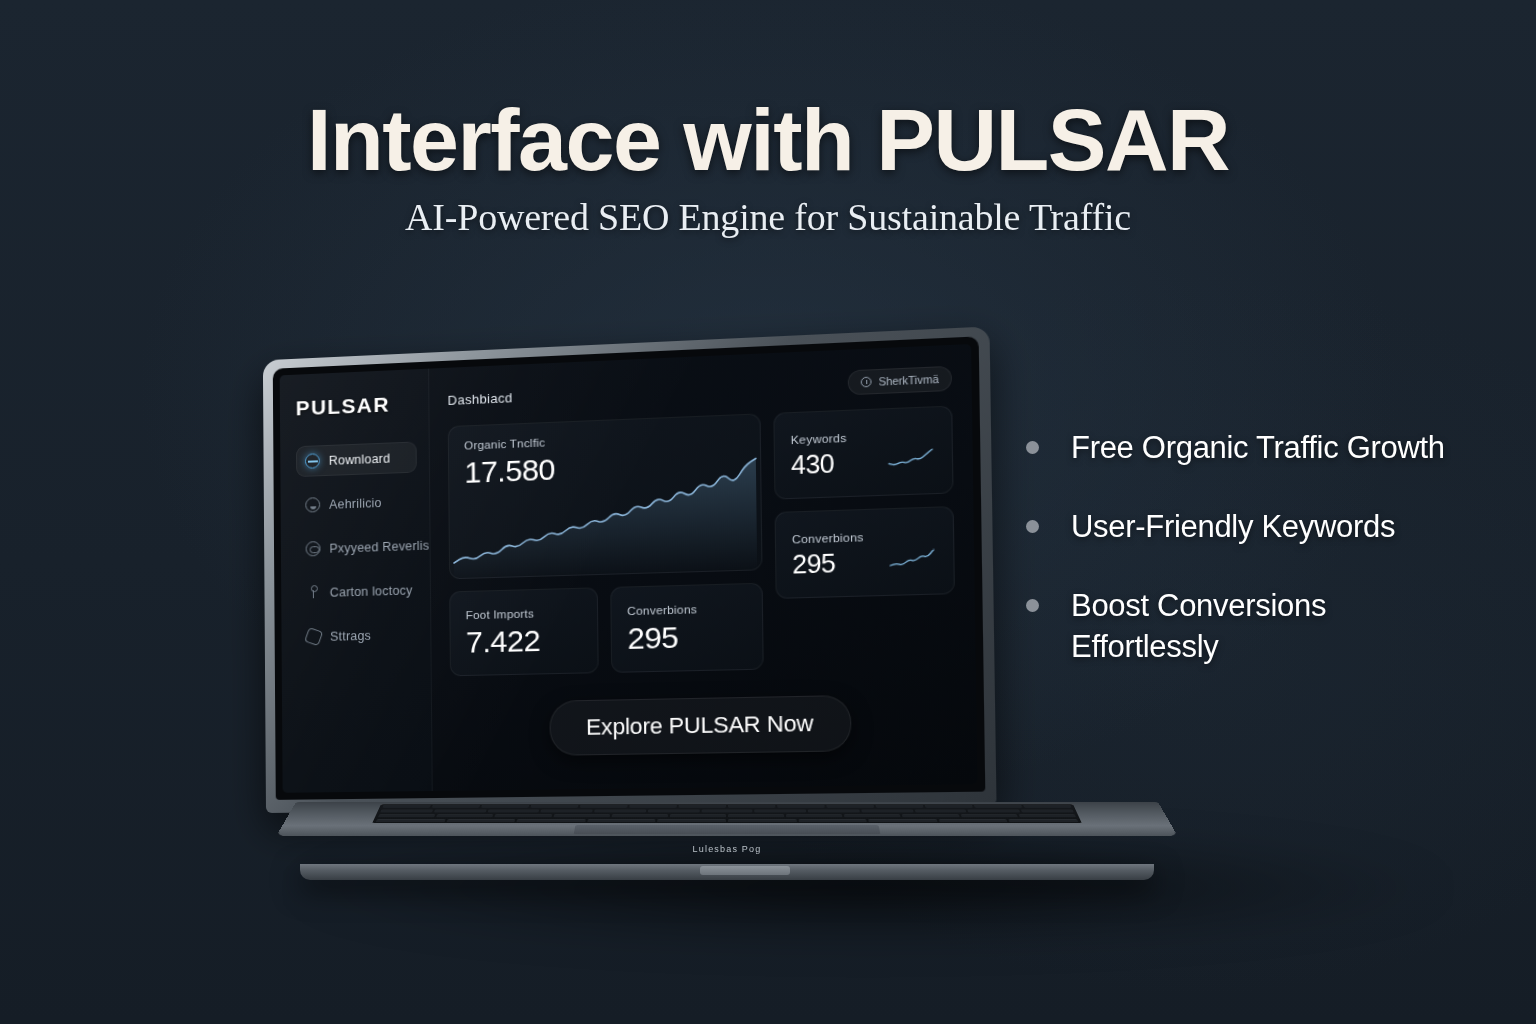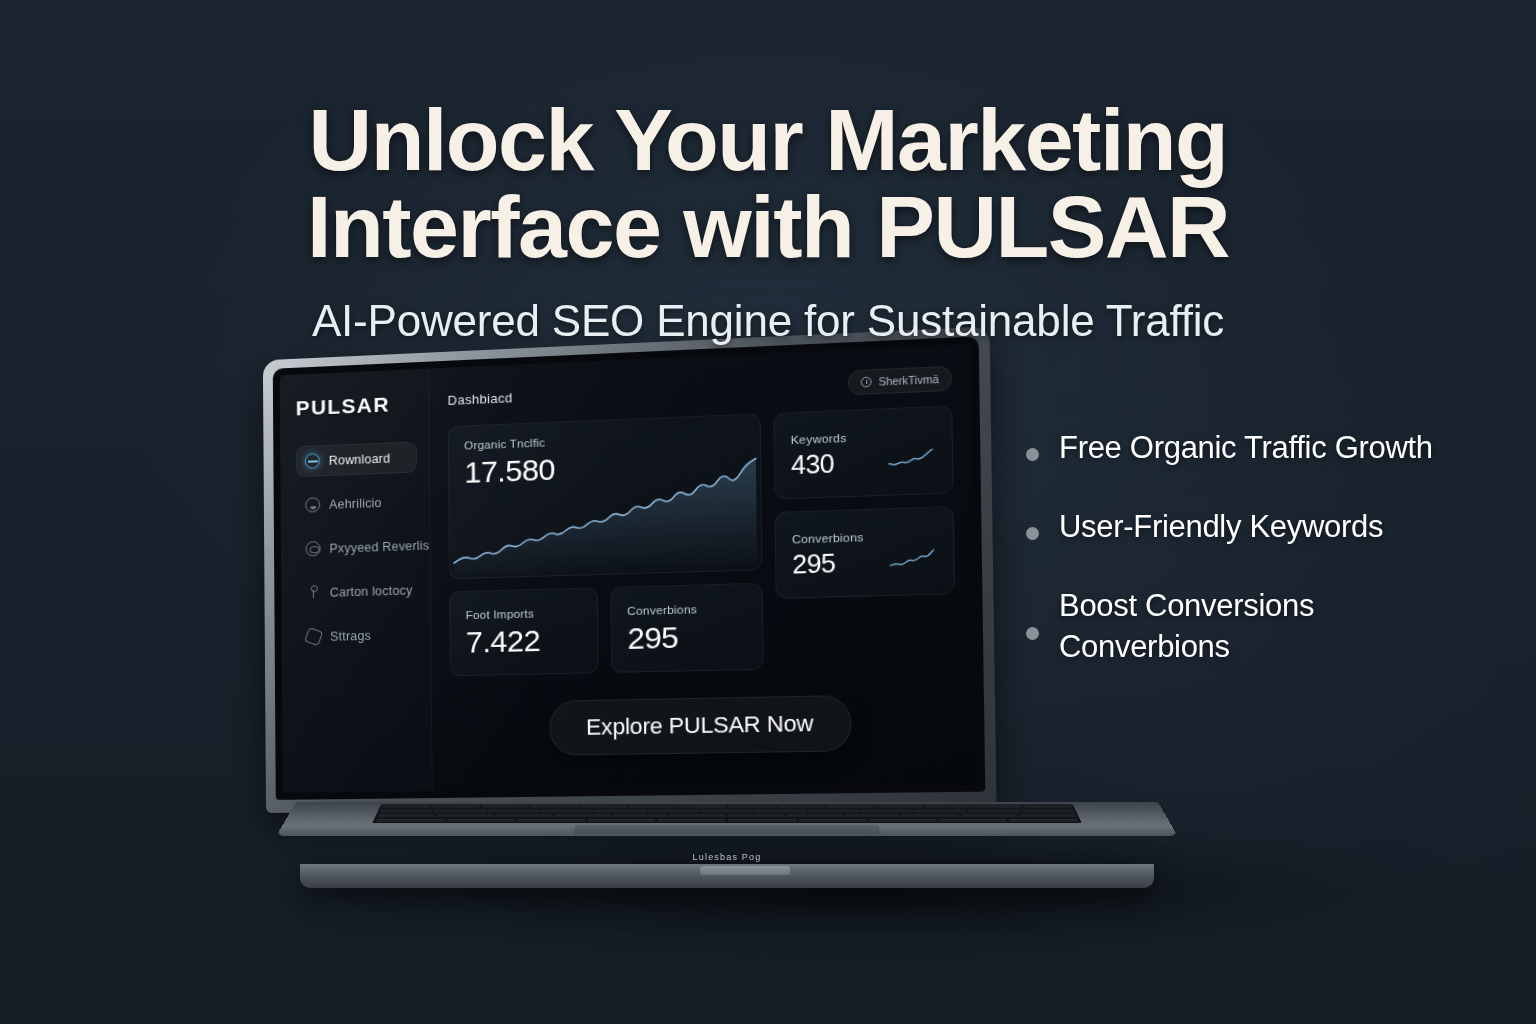--- a/index.html
+++ b/index.html
@@ -26,26 +26,27 @@
   .hero h1{
     color:#f6f0e7;
     font-size:88px;
     line-height:.99;
     font-weight:700;
     letter-spacing:-1.5px;
     text-shadow:0 3px 10px rgba(0,0,0,.55);
   }
   .hero h1 .line{ display:block; }
   .hero .sub{
-    margin-top:26px;
+    margin-top:12px;
     color:#e9eef3;
-    font-size:44px;
+    font-size:38px;
     font-weight:400;
     letter-spacing:-.2px;
     text-shadow:0 2px 6px rgba(0,0,0,.5);
+    font-family:Liberation Serif, serif;
   }
 
   
   .laptop{
     position:absolute;
     left:258px; top:358px;
     width:940px; height:580px;
     z-index:4;
   }
   .laptop-shadow{
@@ -191,21 +192,21 @@
     overflow:hidden;
   }
   .kbd .keyrow{ display:flex; gap:2px; padding:2px 3px; }
   .kbd .key{ flex:1; height:6px; background:#1d2126; border-radius:1.5px; box-shadow:inset 0 .5px 0 rgba(255,255,255,.1); }
   .trackpad{
     position:absolute; left:33%; top:48px; width:34%; height:18px;
     background:linear-gradient(180deg,#596069 0%,#474d54 100%);
     border-radius:2px;
   }
   .base-front{
-    position:absolute; left:42px; top:74px; width:854px; height:24px;
+    position:absolute; left:42px; top:74px; width:854px; height:16px;
     background:linear-gradient(180deg,#6f767e 0%, #555c63 40%, #383e44 100%);
     border-radius:0 0 10px 10px;
     box-shadow:0 10px 28px rgba(0,0,0,.6);
   }
   .notch-grip{
     position:absolute; left:47%; top:76px; width:90px; height:9px;
     background:linear-gradient(180deg,#8b9299 0%,#6d747b 100%);
     border-radius:3px;
   }
   .chin-label{
@@ -214,39 +215,38 @@
   }
   .chin{
     position:absolute; left:14px; right:14px; bottom:2px; height:16px;
     display:flex; align-items:center; justify-content:center;
   }
 
   
   .bullets{
     position:absolute; left:1026px; top:428px; width:420px; z-index:6;
   }
-  .bullet{ display:flex; align-items:center; gap:20px; margin-bottom:38px; }
+  .bullet{ display:flex; align-items:flex-start; gap:32px; margin-bottom:38px; }
   .dot{
     width:13px; height:13px; border-radius:50%;
     background:#8b9199; flex:0 0 13px; margin-top:13px;
   }
   .bullet-text{
     color:#ffffff; font-size:31px; line-height:1.32; font-weight:400;
     letter-spacing:-.3px;
     text-shadow:0 2px 6px rgba(0,0,0,.5);
   }
 </style>
 </head>
 <body>
 
 <div class="bg-vignette"></div>
 
 <div class="hero">
   <h1>
-    <span class="line">Unlock Your Marketing</span>
     <span class="line">Interface with PULSAR</span>
   </h1>
   <div class="sub">AI-Powered SEO Engine for Sustainable Traffic</div>
 </div>
 
 <div class="laptop">
   <div class="laptop-shadow"></div>
 
   <div class="lid">
     <div class="lid-frame">
@@ -425,15 +425,15 @@
   <div class="bullet">
     <span class="dot"></span>
     <span class="bullet-text">Free Organic Traffic Growth</span>
   </div>
   <div class="bullet">
     <span class="dot"></span>
     <span class="bullet-text">User-Friendly Keywords</span>
   </div>
   <div class="bullet">
     <span class="dot"></span>
-    <span class="bullet-text">Boost Conversions Converbions</span>
+    <span class="bullet-text">Boost Conversions Effortlessly</span>
   </div>
 </div>
 
 </body></html>

